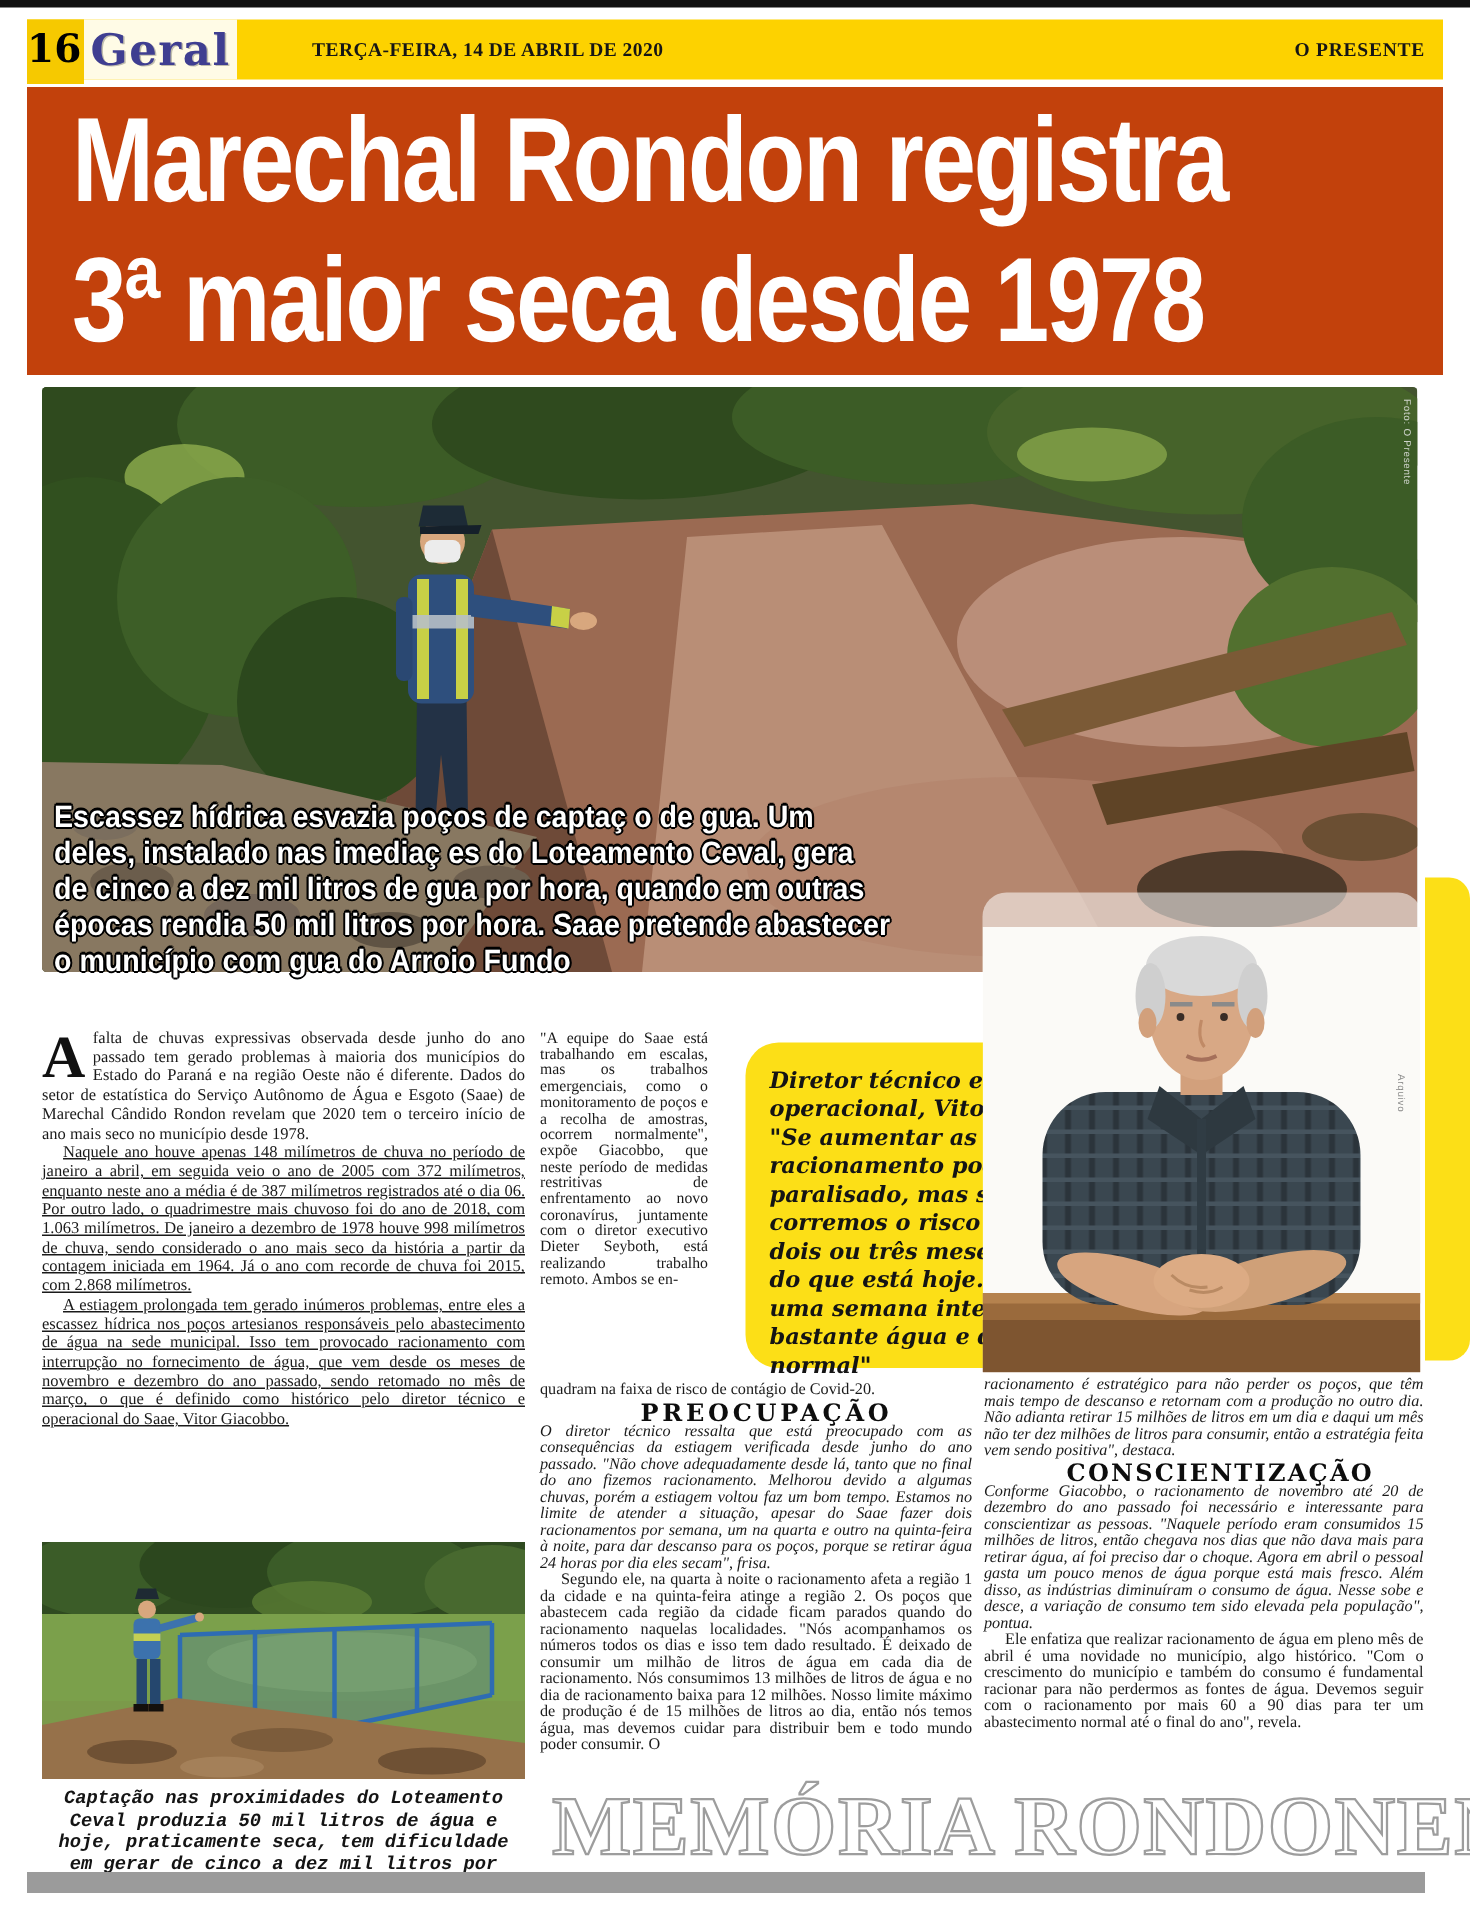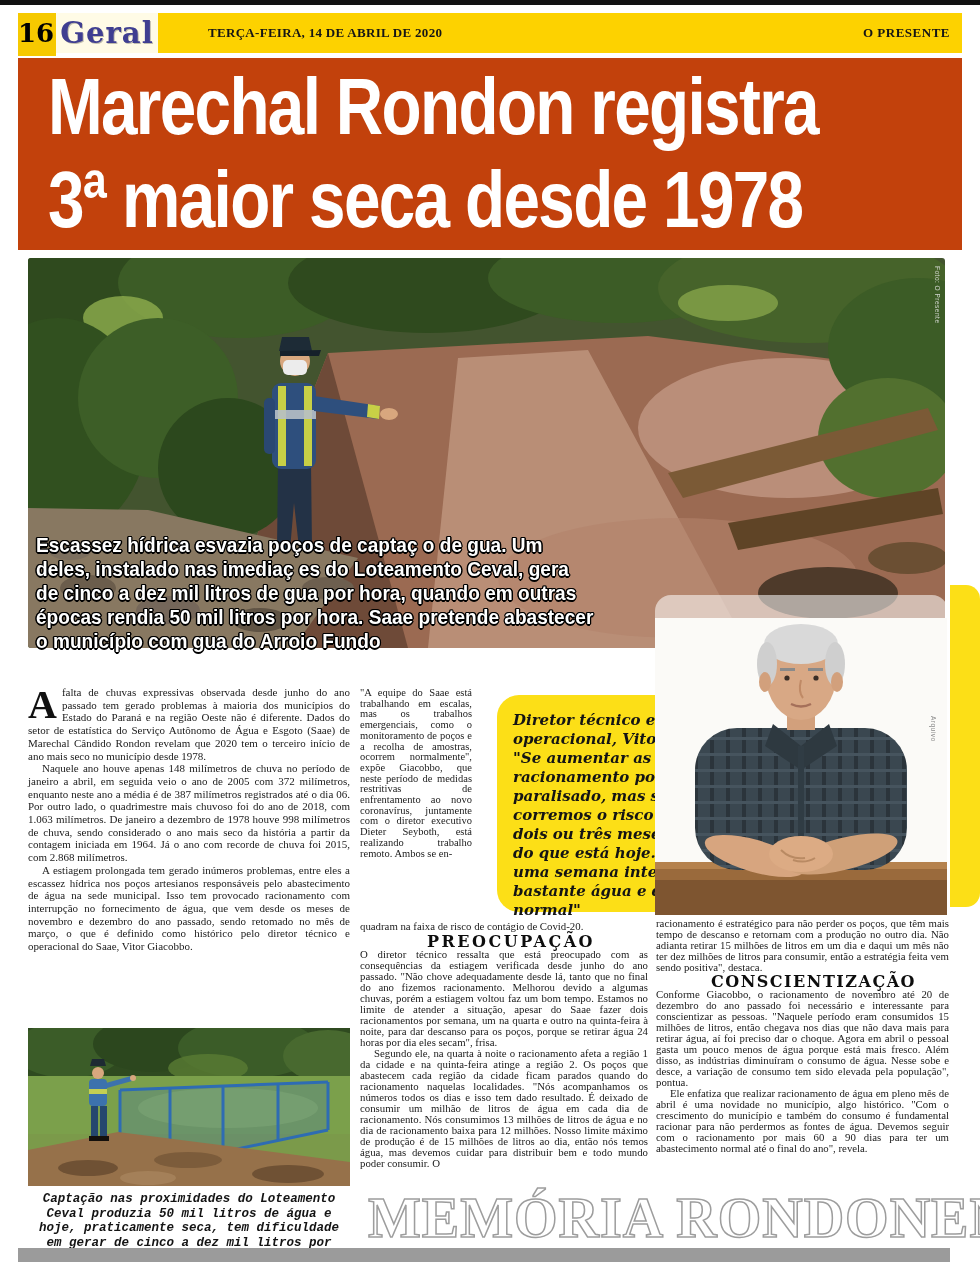--- a/index.html
+++ b/index.html
@@ -36,29 +36,29 @@
   .yellow-strip{left:950px;top:585px;width:30px;height:322px;background:#fcdf17;border-radius:0 14px 14px 0;z-index:2;}
   .quote-box{left:497px;top:695px;width:296px;height:217px;background:#fcdf17;border-radius:22px;z-index:2;}
   .quote-text{margin:16px 14px 0 16px;width:250px;font-family:"DejaVu Serif",serif;font-weight:700;font-style:italic;
     font-size:15px;line-height:19px;color:#141414;}
   .portrait{left:655px;top:618px;width:292px;height:297px;z-index:3;overflow:hidden;}
   .portrait svg{display:block;width:100%;height:100%;}
   
   .col{ text-align:justify;}
   .col p{margin:0;}
   .col1{left:28px;top:686px;width:322px;font-size:11px;line-height:12.7px;}
-  .col1 p+p{text-indent:14px;}
+  .col1 p+p{text-indent:14px;text-decoration:underline;}
   .dropcap{float:left;font:700 40px/34px "Liberation Serif",serif;padding:2px 5px 0 0;color:#111;}
   .col2{left:360px;top:688px;width:112px;font-size:10.5px;line-height:10.7px;}
   .runover{left:360px;top:921px;width:290px;font-size:10.8px;line-height:11px;}
   .preoc{left:360px;top:936px;width:288px;font-size:10.8px;line-height:11px;}
   .sec-title{font-family:"DejaVu Serif",serif;font-weight:700;font-size:16px;letter-spacing:2.5px;
     color:#0d0d0d;margin:0 0 2px 14px;text-align:center;}
   .preoc p,.col3 p{margin:0;text-indent:14px;}
-  .preoc p.noindent,.col3 p.noindent{text-indent:0;}
+  .preoc p.noindent,.col3 p.noindent{text-indent:0;font-style:italic;}
   .col3{left:656px;top:918px;width:293px;font-size:10.8px;line-height:11px;}
   .col3 .sec-title{margin:3px 0 2px 22px;letter-spacing:1.5px;}
   
   .fence-photo{left:28px;top:1028px;width:322px;height:158px;overflow:hidden;}
   .fence-photo svg{display:block;width:100%;height:100%;}
   .fence-caption{left:28px;top:1192px;width:322px;text-align:center;
     font-family:Liberation Mono, monospace;font-weight:700;font-style:italic;font-size:12.5px;line-height:14.5px;color:#141414;}
   
   .graybar{left:18px;top:1248px;width:932px;height:14px;background:#9b9b9b;}
   .watermark{left:368px;top:1186px;z-index:10;font-family:"Liberation Serif",serif;font-weight:700;

